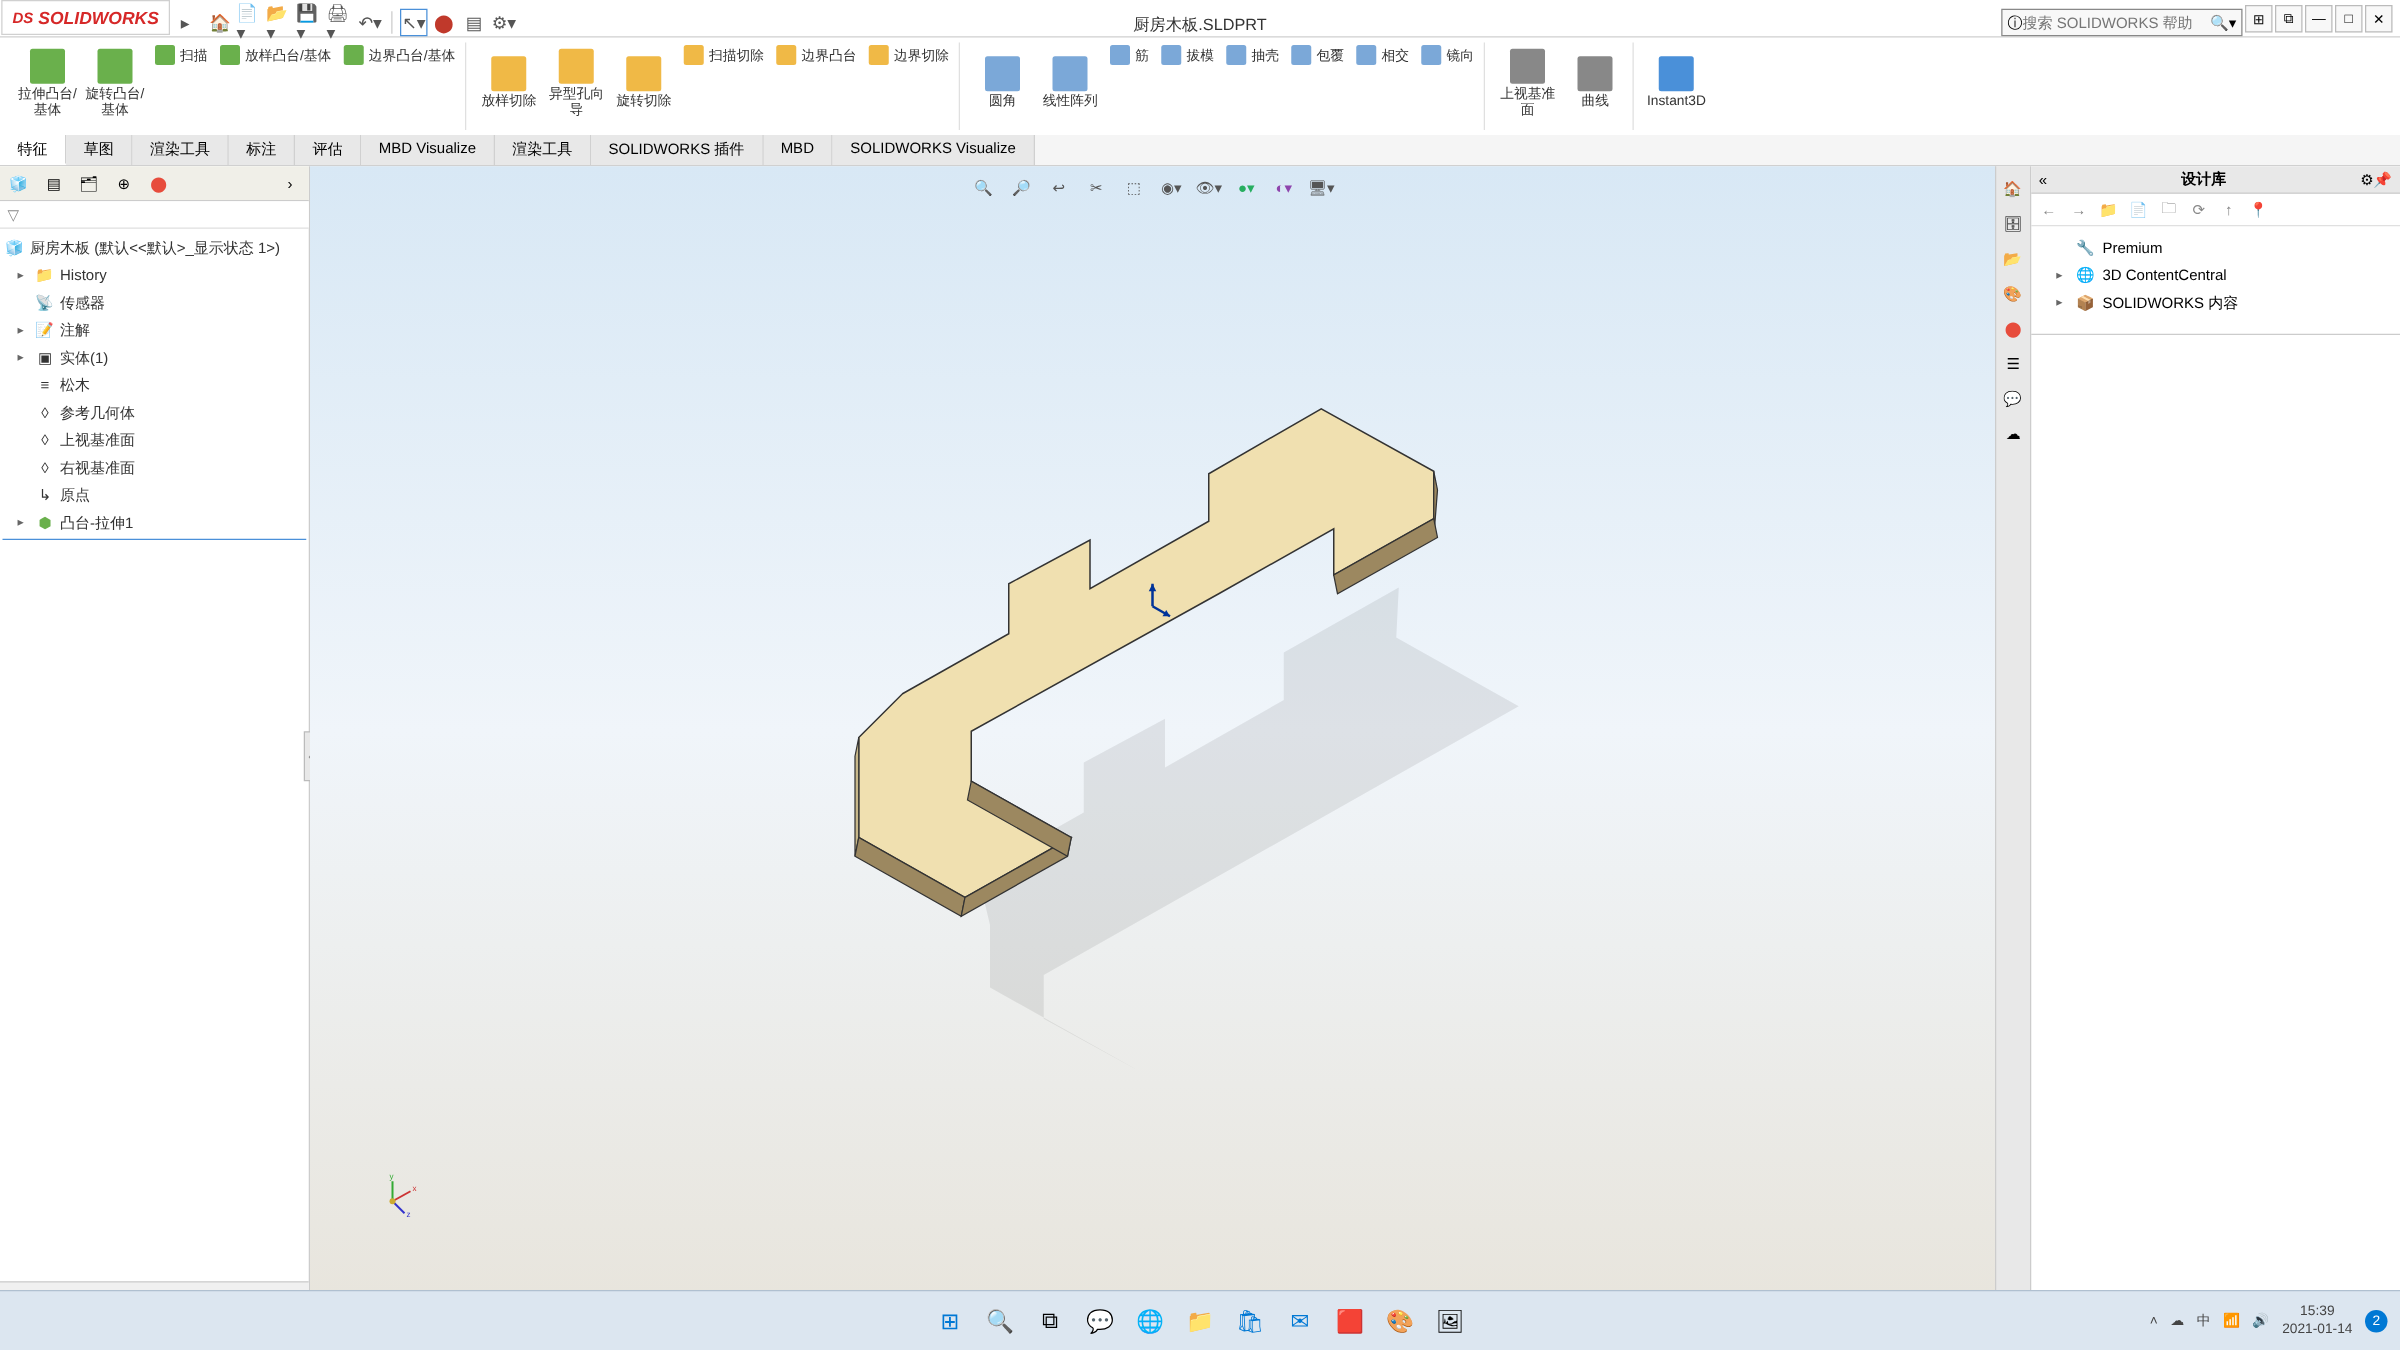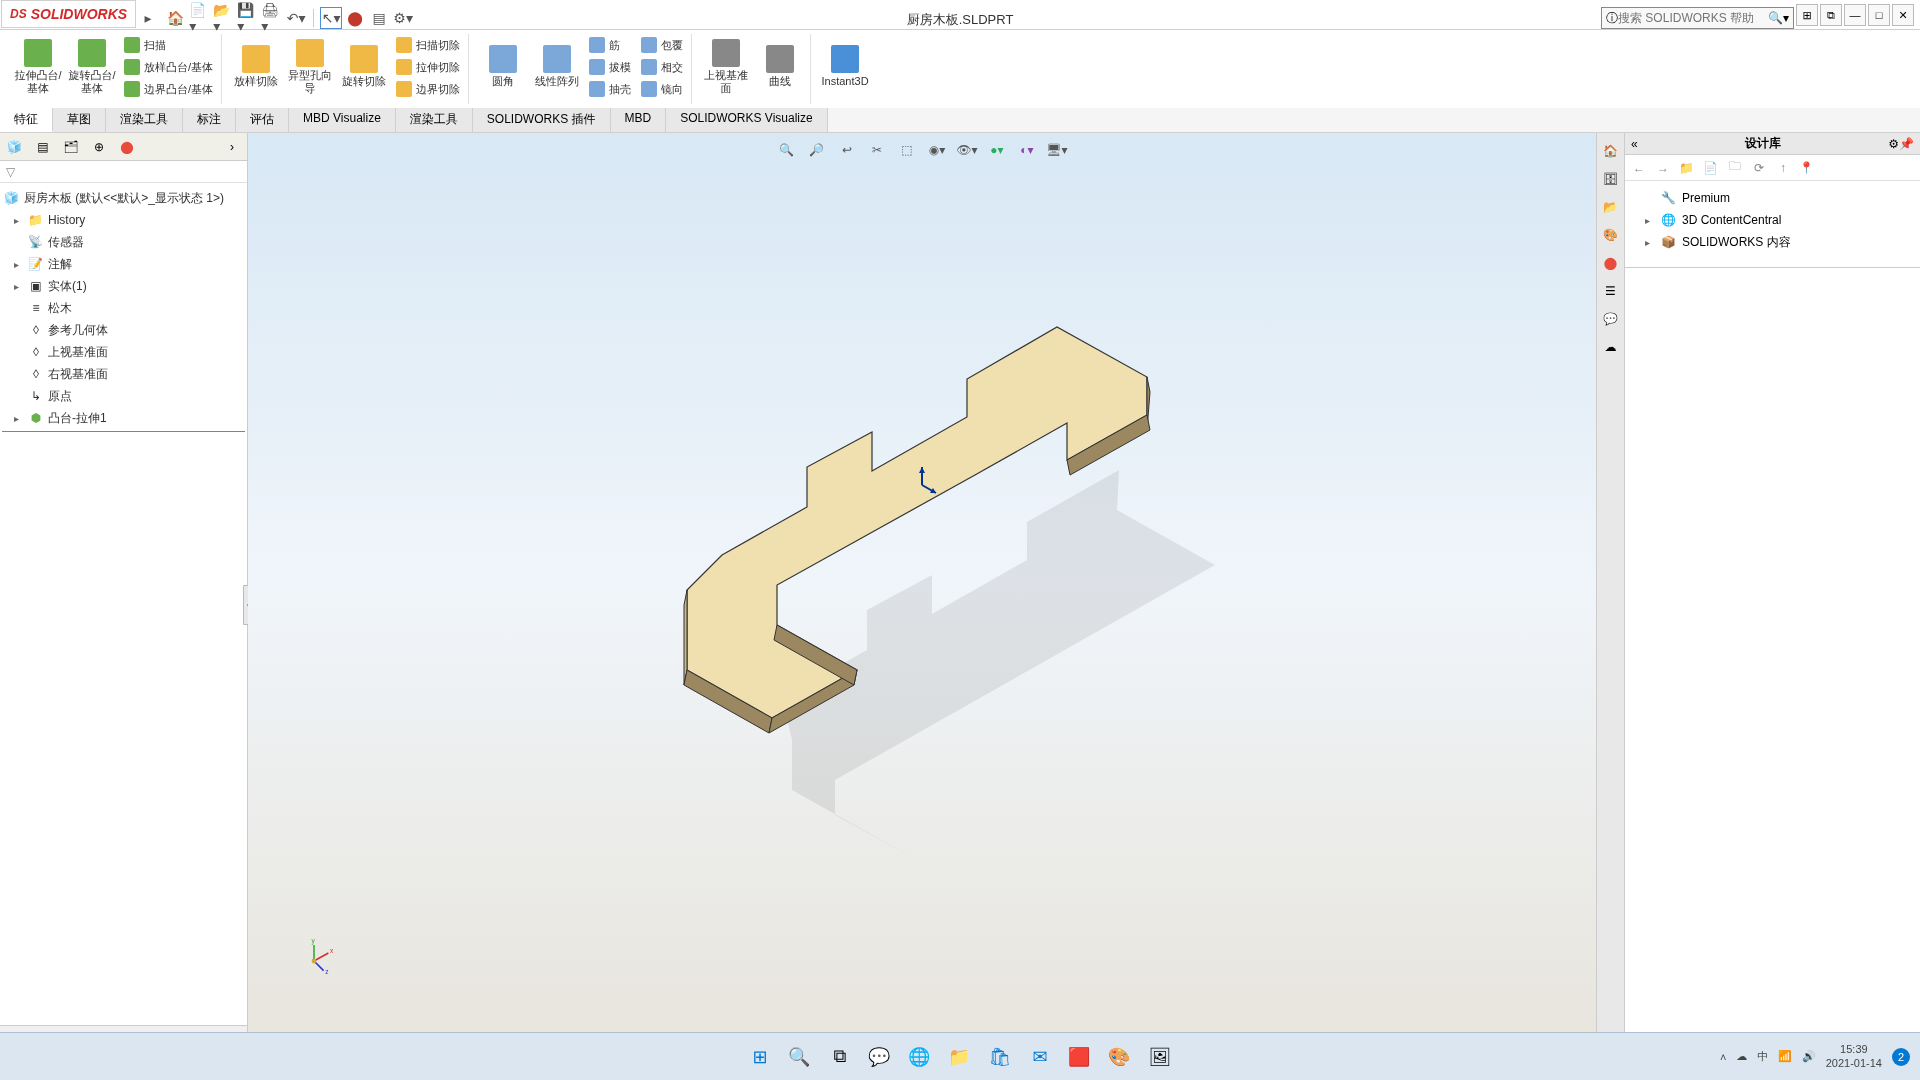--- a/index.html
+++ b/index.html
@@ -22,21 +22,21 @@
 
 .ribbon { background: #f5f5f5; border-bottom: 1px solid #d0d0d0; }
 .ribbon-cmds { height: 78px; display: flex; align-items: center; padding: 4px 8px; gap: 4px; background: #fff; }
 .cmd-grp { display: flex; align-items: flex-start; gap: 2px; padding: 0 4px; border-right: 1px solid #e0e0e0; height: 70px; }
 .cmd-big { display: flex; flex-direction: column; align-items: center; justify-content: center; width: 52px; height: 66px; cursor: pointer; padding: 2px; }
 .cmd-big .ic { width: 28px; height: 28px; background: #7ba8d8; border-radius: 2px; margin-bottom: 2px; }
 .cmd-big .lbl { font-size: 11px; text-align: center; line-height: 1.2; color: #333; }
 .cmd-sm { display: flex; align-items: center; gap: 4px; height: 20px; padding: 0 4px; cursor: pointer; }
 .cmd-sm .ic { width: 16px; height: 16px; background: #7ba8d8; border-radius: 2px; }
 .cmd-sm .lbl { font-size: 11px; color: #333; white-space: nowrap; }
-.cmd-col { display: flex; flex-direction: column; gap: 2px; justify-content: center; height: 66px; }
+.cmd-col { display: flex; flex-direction: row; gap: 2px; justify-content: center; height: 66px; }
 
 .ribbon-tabs { display: flex; height: 24px; }
 .tab { padding: 3px 14px; font-size: 12px; cursor: pointer; border-right: 1px solid #d0d0d0; background: #e8e8e8; }
 .tab.active { background: #fff; border-bottom: 2px solid #fff; }
 
 
 .main { display: flex; height: calc(100% - 30px - 102px - 22px - 22px); position: relative; }
 
 
 .tree-panel { width: 248px; background: #fff; border-right: 1px solid #ccc; display: flex; flex-direction: column; position: relative; }
@@ -171,21 +171,21 @@
           <div class="ic" style="background:#f0b946"></div>
           <div class="lbl">旋转切除</div>
         </div>
       <div class="cmd-col">
         <div class="cmd-sm">
             <div class="ic" style="background:#f0b946"></div>
             <span class="lbl">扫描切除</span>
           </div>
         <div class="cmd-sm">
             <div class="ic" style="background:#f0b946"></div>
-            <span class="lbl">拉伸切除</span>
+            <span class="lbl">边界凸台</span>
           </div>
         <div class="cmd-sm">
             <div class="ic" style="background:#f0b946"></div>
             <span class="lbl">边界切除</span>
           </div>
       </div>
     </div>
     <div class="cmd-grp">
       <div class="cmd-big">
           <div class="ic"></div>

